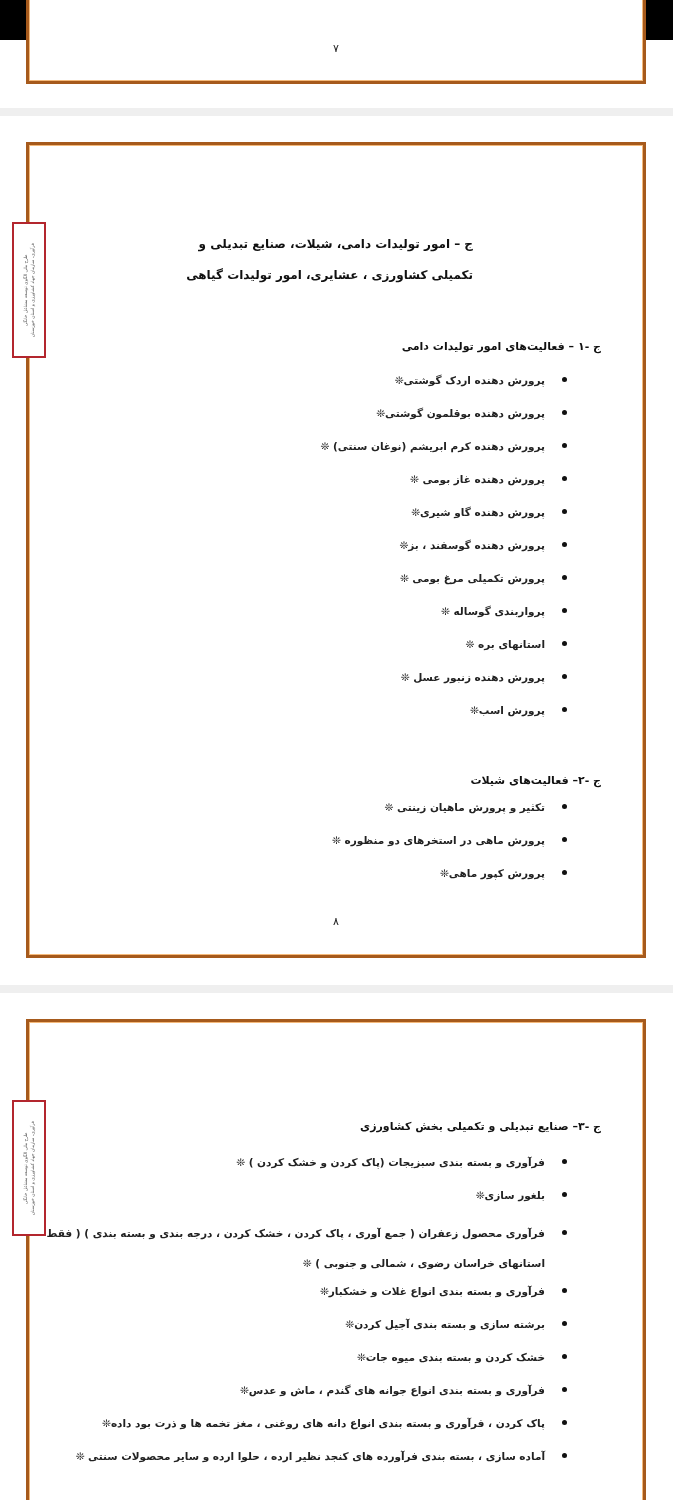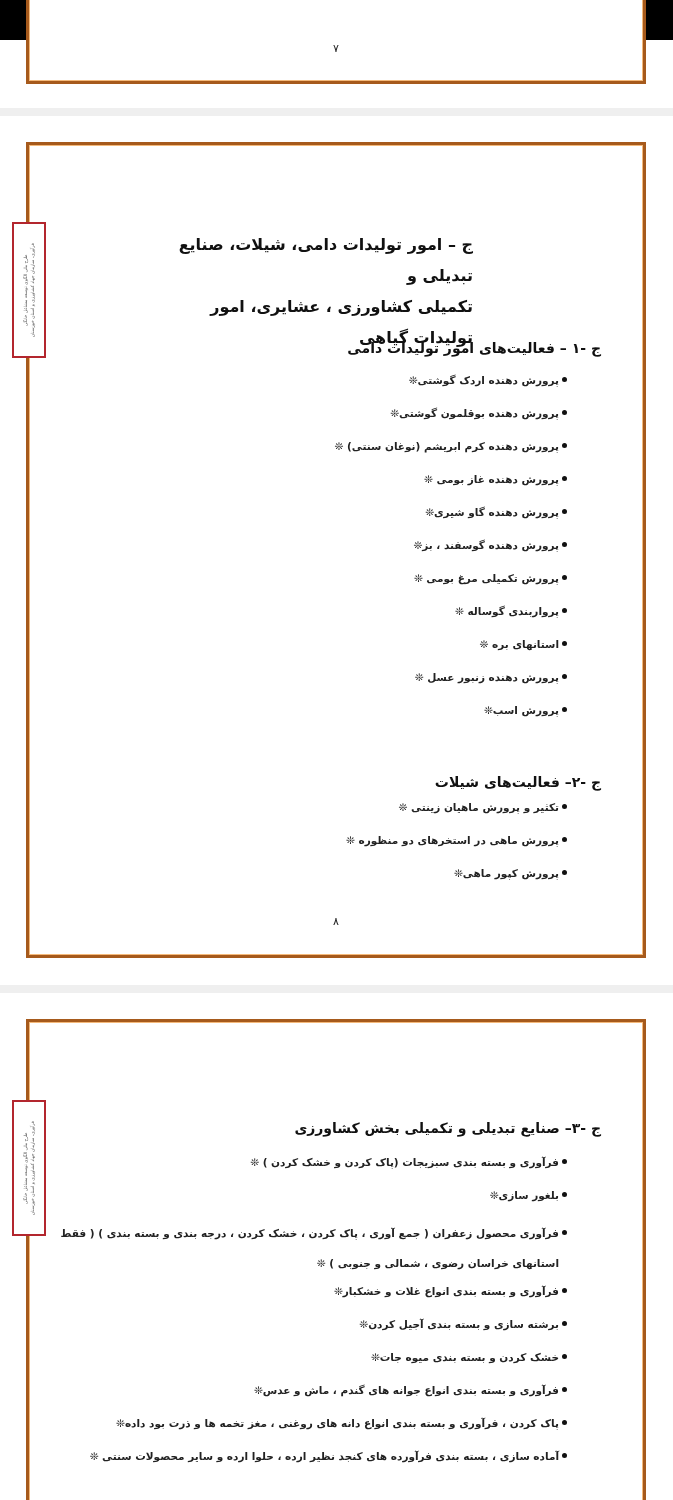--- a/index.html
+++ b/index.html
@@ -27,35 +27,35 @@
     display:flex; align-items:center; justify-content:center;
   }
   .side-stamp span {
     writing-mode: vertical-rl; transform: rotate(180deg);
     font-size:4.5px; line-height:7px; color:#555; white-space:pre-line; text-align:center;
   }
   .rtl { direction:rtl; }
   .doc-title {
     position:absolute; right:200px; width:300px; text-align:right;
     font-family:"DejaVu Sans", sans-serif; font-weight:bold;
-    font-size:16px; line-height:31px; color:#111;
+    font-size:12px; line-height:31px; color:#111;
   }
   .section-heading {
-    position:absolute; font-weight:bold; font-size:14px; color:#111;
+    position:absolute; font-weight:bold; font-size:11px; color:#111;
     direction:rtl; text-align:right; white-space:nowrap;
   }
   .bullet-list { position:absolute; margin:0; padding:0; list-style:none; direction:rtl; }
   .bullet-item {
     position:relative; font-size:10.5px; font-weight:bold; color:#222;
     white-space:nowrap; text-align:right; height:33px; line-height:20px;
   }
   .bullet-item .dot {
     position:absolute; right:0; top:7px; width:5px; height:5px; border-radius:50%; background:#111;
   }
-  .bullet-item .txt { margin-right:8px; display:inline-block; }
+  .bullet-item .txt { margin-right:22px; display:inline-block; }
   .bullet-item.wrap { white-space:normal; height:auto; line-height:30px;padding-left:45px; }
 </style>
 </head>
 <body>
 
 <div class="top-bar"></div>
 
 <div class="page-frame" style="top:-10px; height:88px;">
   <div class="page-number" style="top:49px;">۷</div>
 </div>

